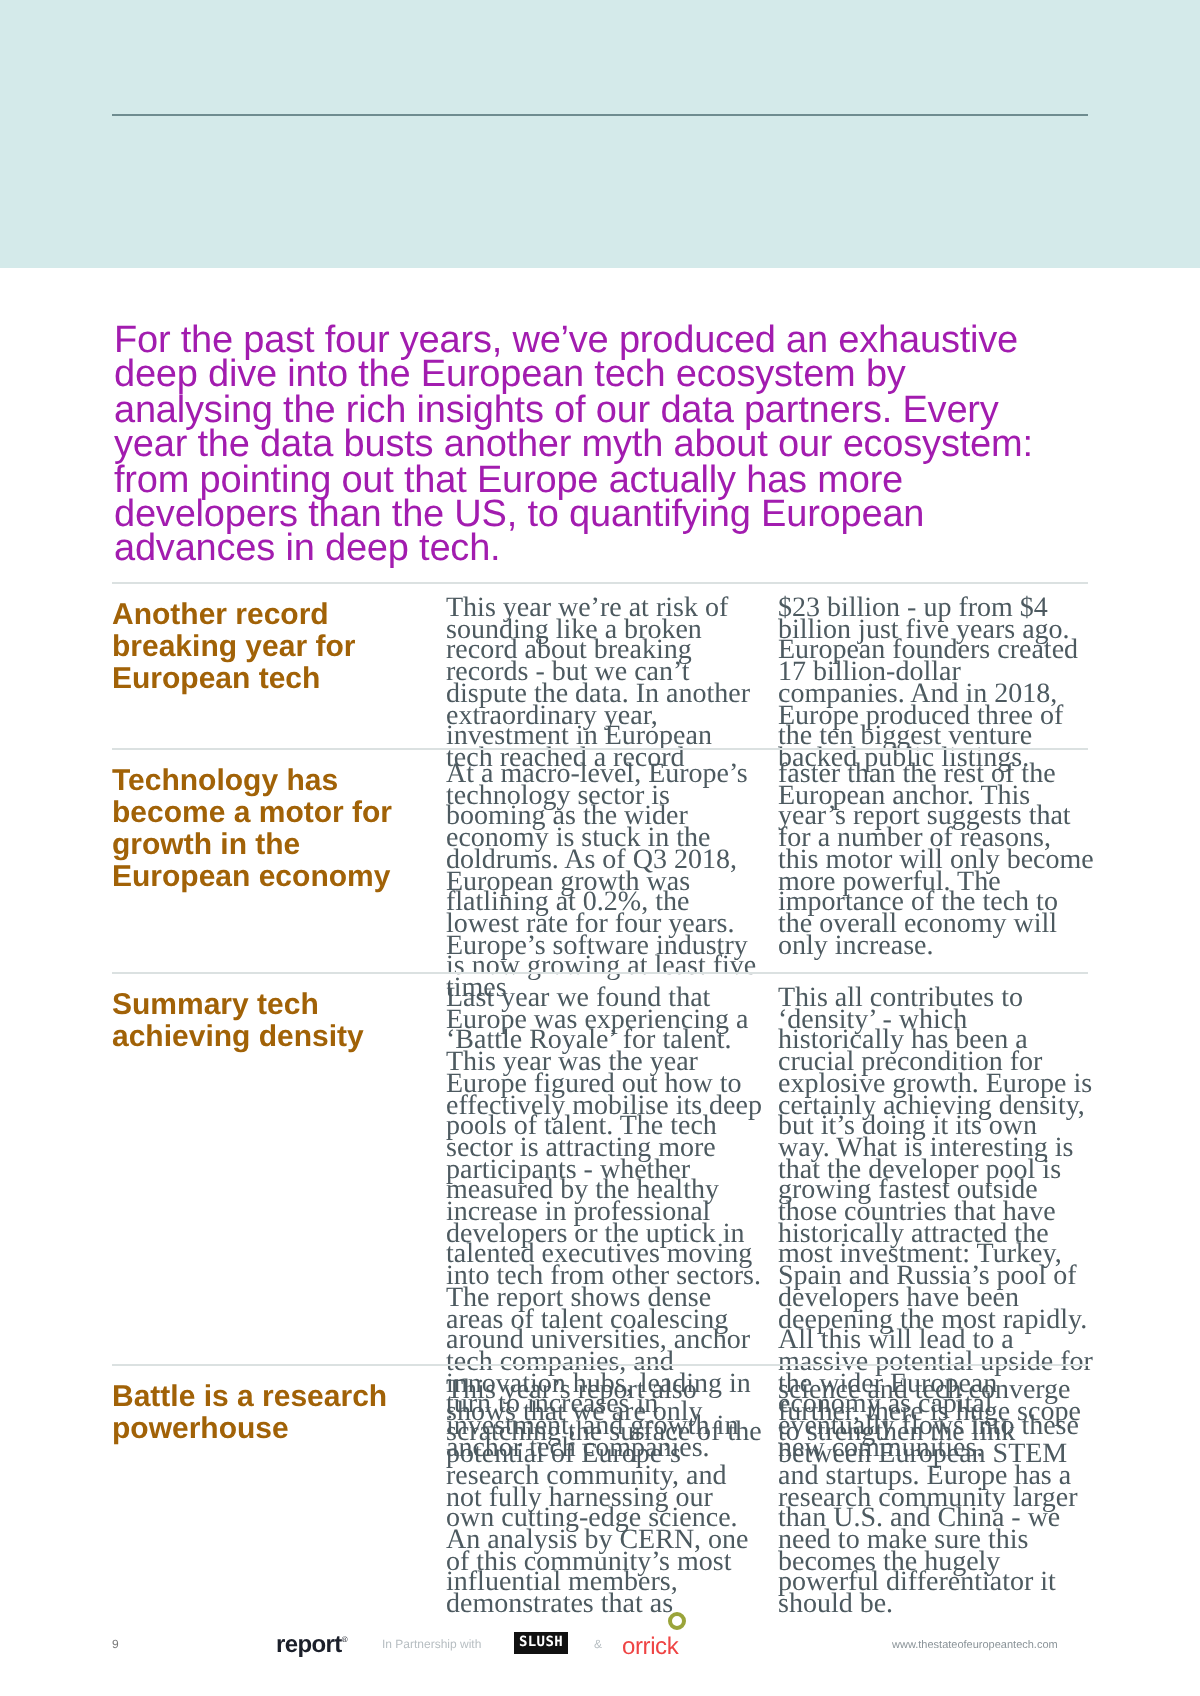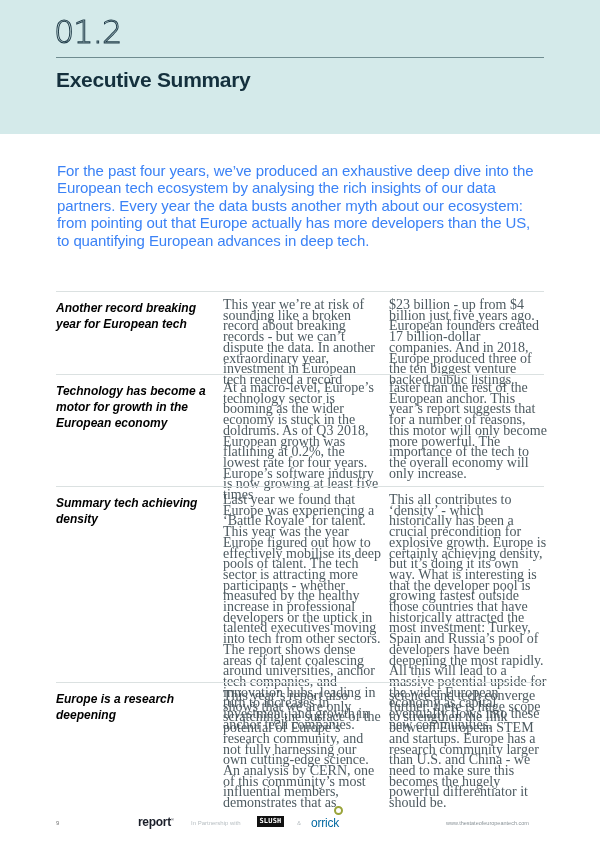--- a/index.html
+++ b/index.html
@@ -23,33 +23,33 @@
     background: #6f8c90;
   }
   .page-title {
     position: absolute; left: 56px; top: 68px;
     font-size: 21px; font-weight: bold; color: #14303d;
     letter-spacing: -0.3px;
   }
 
   .intro {
     position: absolute; left: 57px; top: 162px; width: 480px;
-    font-size: 15px; line-height: 17.4px; color: #3b82f6;
+    font-size: 19px; line-height: 17.4px; color: #a21caf;
     letter-spacing: -0.1px;
   }
 
   .section {
     position: absolute; left: 56px; width: 488px;
   }
   .section .rule {
     position: absolute; left: 0; top: 0; width: 488px; height: 1px; background: #dbe1e1;
   }
   .section .heading {
     position: absolute; left: 0; top: 9px; width: 150px;
-    font-size: 12px; font-weight: bold; line-height: 16px; color: #000000; font-style: italic;
+    font-size: 15px; font-weight: bold; line-height: 16px; color: #a16207;
   }
   .section .col {
     position: absolute; top: 9px; width: 158px;
     font-size: 14px; line-height: 10.7px; color: #4d5a60; font-family: Liberation Serif, serif;
   }
   .section .col1 { left: 167px; }
   .section .col2 { left: 333px; }
 
   .footer {
     position: absolute; left: 0; top: 810px; width: 600px; height: 30px;
@@ -57,34 +57,32 @@
   .page-number { position: absolute; left: 56px; top: 10px; font-size: 6px; color: #777; }
   .atomico { position: absolute; left: 138px; top: 5px; font-size: 12px; font-weight: bold; color: #1b1f2a; letter-spacing: -0.3px; }
   .atomico sup { font-size: 4px; font-weight: normal; }
   .partner-text { position: absolute; left: 191px; top: 10px; font-size: 6px; color: #b7bec2; }
   .slush {
     position: absolute; left: 257px; top: 6px; width: 27px; height: 11px; background: #111;
     color: #fff; font-size: 7px; font-weight: bold; line-height: 11px; text-align: center;
     font-family: "DejaVu Sans Mono", monospace; letter-spacing: 0.2px;
   }
   .amp { position: absolute; left: 297px; top: 10px; font-size: 6px; color: #b7bec2; }
-  .orrick { position: absolute; left: 311px; top: 6px; font-size: 12px; color: #0369a1; letter-spacing: -0.2px; }
+  .orrick { position: absolute; left: 311px; top: 6px; font-size: 12px; color: #ef4444; letter-spacing: -0.2px; }
   .orrick-ring {
     position: absolute; left: 334px; top: -4px; width: 9px; height: 9px; border-radius: 50%;
     border: 2px solid #9aa43a;
   }
   .site-url { position: absolute; left: 446px; top: 10px; font-size: 5.5px; color: #8a9398; }
 </style>
 </head>
 <body>
 
 <div class="header-band">
-  <div class="section-num">01.2</div>
   <div class="header-rule"></div>
-  <h1 class="page-title">Executive Summary</h1>
 </div>
 
 <p class="intro">For the past four years, we’ve produced an exhaustive deep dive into the European tech ecosystem by analysing the rich insights of our data partners. Every year the data busts another myth about our ecosystem: from pointing out that Europe actually has more developers than the US, to quantifying European advances in deep tech.</p>
 
 <div class="section" style="top:291px;">
   <div class="rule"></div>
   <h2 class="heading">Another record breaking year for European tech</h2>
   <p class="col col1">This year we’re at risk of sounding like a broken record about breaking records - but we can’t dispute the data. In another extraordinary year, investment in European tech reached a record</p>
   <p class="col col2">$23 billion - up from $4 billion just five years ago. European founders created 17 billion-dollar companies. And in 2018, Europe produced three of the ten biggest venture backed public listings.</p>
 </div>
@@ -98,21 +96,21 @@
 
 <div class="section" style="top:486px;">
   <div class="rule"></div>
   <h2 class="heading">Summary tech achieving density</h2>
   <p class="col col1">Last year we found that Europe was experiencing a ‘Battle Royale’ for talent. This year was the year Europe figured out how to effectively mobilise its deep pools of talent. The tech sector is attracting more participants - whether measured by the healthy increase in professional developers or the uptick in talented executives moving into tech from other sectors. The report shows dense areas of talent coalescing around universities, anchor tech companies, and innovation hubs, leading in turn to increases in investment, and growth in anchor tech companies.</p>
   <p class="col col2">This all contributes to ‘density’ - which historically has been a crucial precondition for explosive growth. Europe is certainly achieving density, but it’s doing it its own way. What is interesting is that the developer pool is growing fastest outside those countries that have historically attracted the most investment: Turkey, Spain and Russia’s pool of developers have been deepening the most rapidly. All this will lead to a massive potential upside for the wider European economy as capital eventually flows into these new communities.</p>
 </div>
 
 <div class="section" style="top:682px;">
   <div class="rule"></div>
-  <h2 class="heading">Europe is a research deepening</h2>
+  <h2 class="heading">Battle is a research powerhouse</h2>
   <p class="col col1">This year’s report also shows that we are only scratching the surface of the potential of Europe’s research community, and not fully harnessing our own cutting-edge science. An analysis by CERN, one of this community’s most influential members, demonstrates that as</p>
   <p class="col col2">science and tech converge further, there is huge scope to strengthen the link between European STEM and startups. Europe has a research community larger than U.S. and China - we need to make sure this becomes the hugely powerful differentiator it should be.</p>
 </div>
 
 <div class="footer">
   <span class="page-number">9</span>
   <span class="atomico"><span>report</span><sup>®</sup></span>
   <span class="partner-text">In Partnership with</span>
   <span class="slush">SLUSH</span>
   <span class="amp">&amp;</span>

